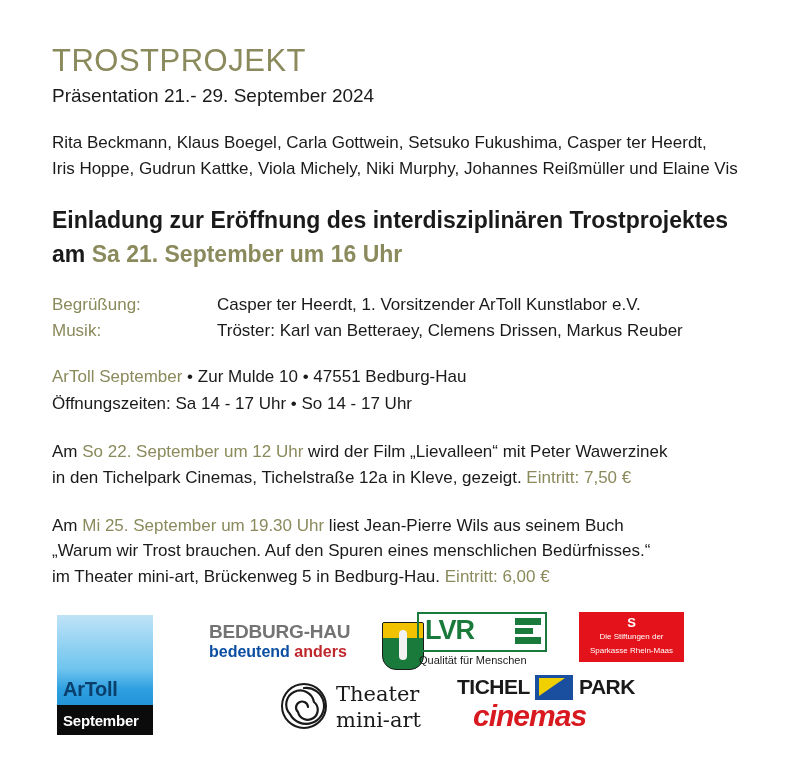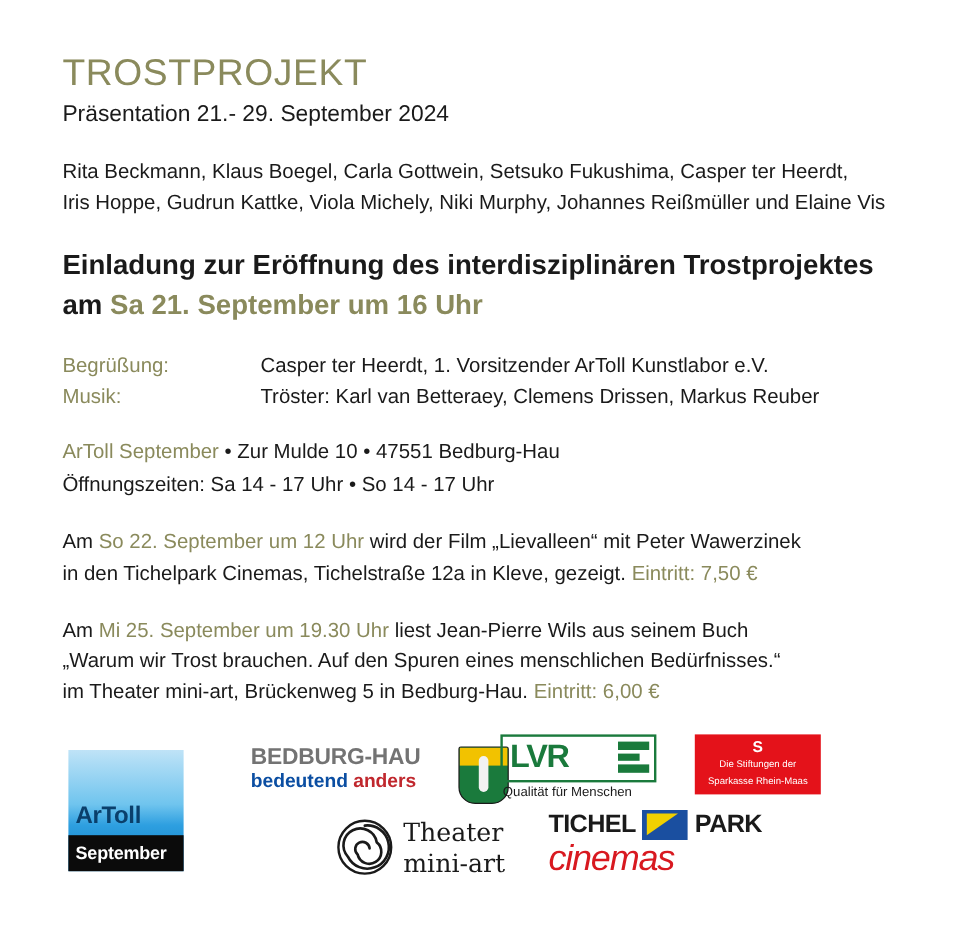--- a/index.html
+++ b/index.html
@@ -80,23 +80,23 @@
     position: absolute;
     left: 52px;
     right: 40px;
     top: 600px;
     height: 160px;
   }
   
   .logo-artoll {
     position: absolute;
     left: 5px;
-    top: 25px;
+    top: 15px;
     width: 96px;
-    height: 101px;
+    height: 120px;
     background: linear-gradient(180deg, #bfe3f7 0%, #6fc4ee 45%, #2e9fe0 62%, #0b7fc4 100%);
   }
   .logo-artoll .artoll-txt {
     position: absolute;
     left: 0;
     bottom: 34px;
     width: 100%;
     text-align: left;
     padding-left: 6px;
     box-sizing: border-box;
@@ -308,24 +308,24 @@
     position: absolute;
     left: 122px;
     top: 0;
     font-size: 21px;
     font-weight: bold;
     color: #1a1a1a;
     letter-spacing: -0.5px;
   }
   .logo-tichel .tp-cinemas {
     position: absolute;
-    left: 0;
+    left: 16px;
     top: 24px;
     font-size: 30px;
-    font-weight: normal;
+    font-weight: bold;
     font-style: italic;
     color: #d81920;
     letter-spacing: -1px;
   }
 </style>
 </head>
 <body>
 
 <div class="page">
 

